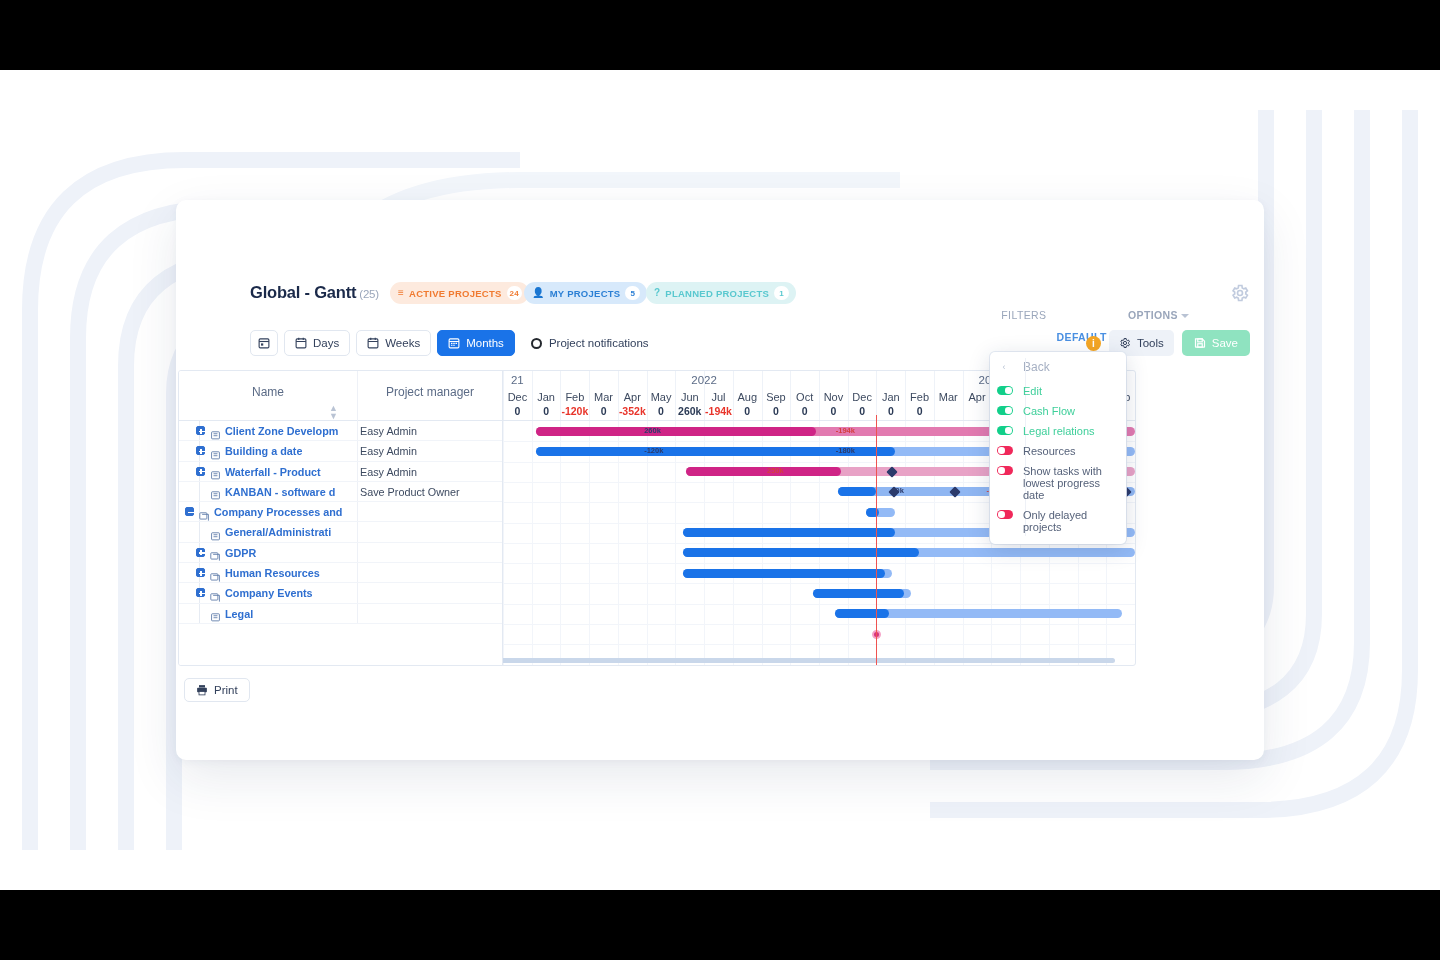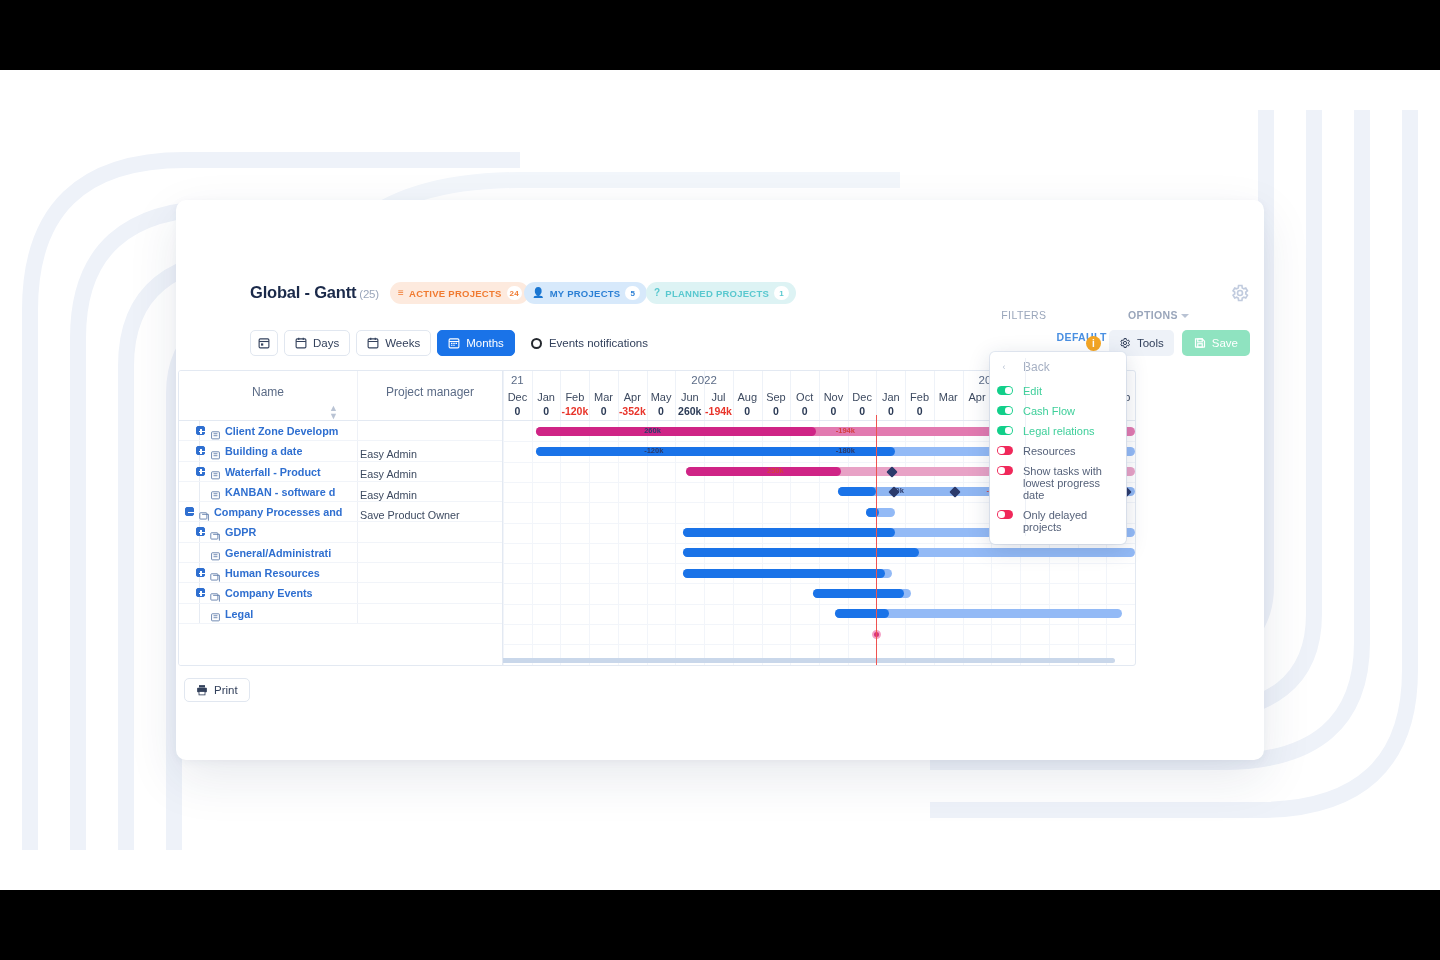--- a/index.html
+++ b/index.html
@@ -95,21 +95,21 @@
   .rows { position:relative; }
   .row { height:20.3px; position:relative; border-bottom:1px solid #f1f4f9; }
   .row .vsep { position:absolute; left:178px; top:0; width:1px; height:100%; background:#eef1f7;}
   .exp { position:absolute; width:9px;height:9px;border:1px solid #2f6fd0; background:#2f6fd0;
          border-radius:2px; top:5px; cursor:pointer;}
   .exp:before{content:"";position:absolute;left:1.5px;top:3.5px;width:6px;height:1.4px;background:#fff;}
   .exp.plus:after{content:"";position:absolute;left:3.3px;top:1.7px;width:1.4px;height:5px;background:#fff;}
   .ticon { position:absolute; width:11px;height:10px; top:5px; }
   .nmtxt { position:absolute; top:4px; font-size:10.8px; font-weight:bold; color:#2f6fd0;
            white-space:nowrap; cursor:pointer; overflow:hidden;}
-  .pmtxt { position:absolute; left:181px; top:4px; font-size:10.8px; color:#3d4a60; white-space:nowrap;margin-top:23px;}
+  .pmtxt { position:absolute; left:181px; top:4px; font-size:10.8px; color:#3d4a60; white-space:nowrap;}
   .tree { position:absolute; left:20px; top:0; width:1px; height:100%; background:#e6ebf3;}
 
   
   .rcol { position:absolute; left:324px; top:0; right:0; height:100%; }
   .thead { position:relative; height:50px; border-bottom:1px solid #e3e9f2; }
   .yr { position:absolute; top:3px; font-size:11.5px; color:#5b6b86; text-align:center;}
   .mo { position:absolute; top:20px; font-size:11px; color:#3d4a60; text-align:center; width:30px;}
   .mv { position:absolute; top:34px; font-size:10.5px; font-weight:bold; text-align:center; width:30px;
         color:#2b3a55;}
   .mv.neg { color:#e8342a; }
@@ -246,21 +246,21 @@
     </div>
     <div class="tbtn sel">
       <svg class="cal" viewBox="0 0 16 16" fill="none" stroke="#ffffff" stroke-width="1.5">
         <rect x="1.5" y="2.5" width="13" height="12" rx="1.5"></rect>
           <path d="M1.5 6h13M4 8.5h2M7 8.5h2M10 8.5h2M4 11h2M7 11h2"></path>
       </svg>
       <span>Months</span>
     </div>
     <div class="notif">
       <span class="ring"></span>
-      <span>Events notifications</span>
+      <span>Project notifications</span>
     </div>
   </div>
 
   <div class="tools-right">
     <div class="warn">i</div>
     <div class="tools-btn">
       <svg class="cal" viewBox="0 0 24 24" fill="none" stroke="#33415c" stroke-width="2">
         <circle cx="12" cy="12" r="3.2"></circle>
         <path d="M19 12a7 7 0 0 0-.1-1.1l2-1.5-2-3.4-2.3 1a7 7 0 0 0-1.9-1.1L14.3 3h-4l-.4 2.9a7 7 0 0 0-1.9 1.1l-2.3-1-2 3.4 2 1.5A7 7 0 0 0 5.6 12c0 .4 0 .7.1 1.1l-2 1.5 2 3.4 2.3-1c.6.5 1.2.9 1.9 1.1l.4 2.9h4l.4-2.9c.7-.2 1.3-.6 1.9-1.1l2.3 1 2-3.4-2-1.5c.1-.4.1-.7.1-1.1z"></path>
       </svg>
@@ -339,35 +339,35 @@
             <div class="exp" style="left: 6px;"></div>
             <div class="ticon" style="left: 20px;"><svg viewBox="0 0 14 12" fill="none" stroke="#5b79a8" stroke-width="1.1">
                 <rect x="1" y="1" width="9" height="8" rx="1"></rect>
                 <path d="M4 3h8v8"></path>
               </svg></div>
             <div class="nmtxt" style="left: 35px; max-width: 142px;">Company Processes and</div>
             <div class="vsep"></div>
           </div>
           <div class="row">
             <div class="tree"></div>
+            <div class="ticon" style="left: 31px;"><svg viewBox="0 0 14 12" fill="none" stroke="#5b79a8" stroke-width="1.1">
+                <rect x="2" y="1" width="10" height="9" rx="1"></rect>
+                <path d="M4.5 3.5h5M4.5 6h5"></path>
+              </svg></div>
+            <div class="nmtxt" style="left: 46px; max-width: 131px;">General/Administrati</div>
+            <div class="vsep"></div>
+          </div>
+          <div class="row">
+            <div class="tree"></div>
             <div class="exp plus" style="left: 17px;"></div>
             <div class="ticon" style="left: 31px;"><svg viewBox="0 0 14 12" fill="none" stroke="#5b79a8" stroke-width="1.1">
                 <rect x="1" y="1" width="9" height="8" rx="1"></rect>
                 <path d="M4 3h8v8"></path>
               </svg></div>
             <div class="nmtxt" style="left: 46px; max-width: 131px;">GDPR</div>
-            <div class="vsep"></div>
-          </div>
-          <div class="row">
-            <div class="tree"></div>
-            <div class="ticon" style="left: 31px;"><svg viewBox="0 0 14 12" fill="none" stroke="#5b79a8" stroke-width="1.1">
-                <rect x="2" y="1" width="10" height="9" rx="1"></rect>
-                <path d="M4.5 3.5h5M4.5 6h5"></path>
-              </svg></div>
-            <div class="nmtxt" style="left: 46px; max-width: 131px;">General/Administrati</div>
             <div class="vsep"></div>
           </div>
           <div class="row">
             <div class="tree"></div>
             <div class="exp plus" style="left: 17px;"></div>
             <div class="ticon" style="left: 31px;"><svg viewBox="0 0 14 12" fill="none" stroke="#5b79a8" stroke-width="1.1">
                 <rect x="1" y="1" width="9" height="8" rx="1"></rect>
                 <path d="M4 3h8v8"></path>
               </svg></div>
             <div class="nmtxt" style="left: 46px; max-width: 131px;">Human Resources</div>

